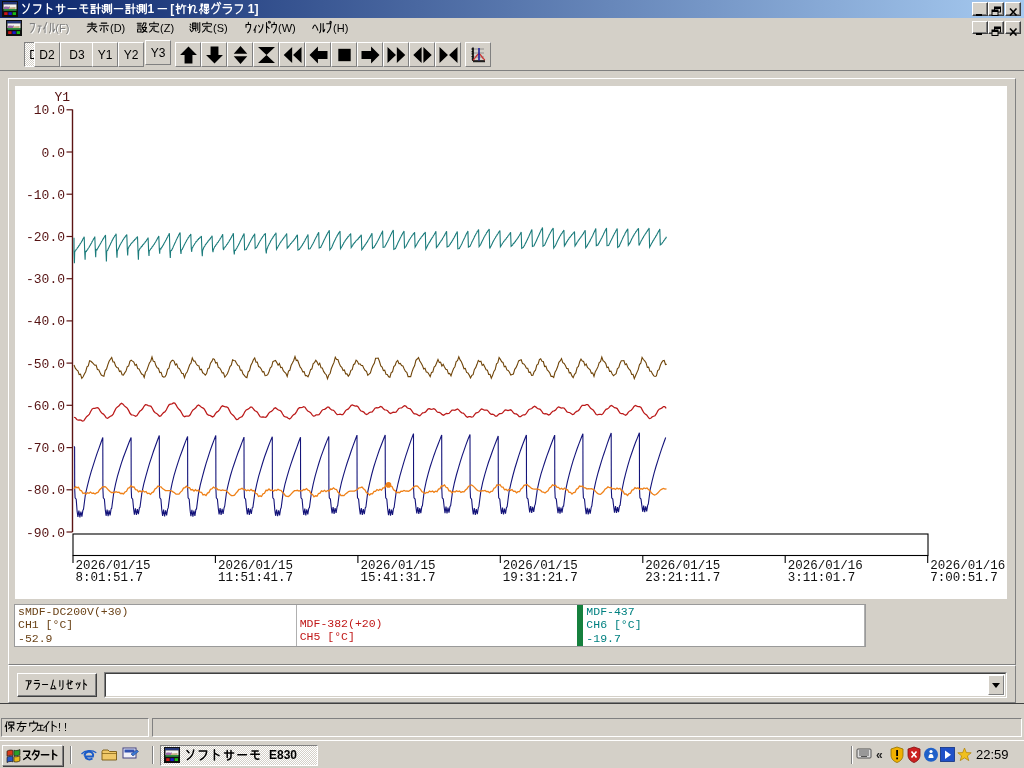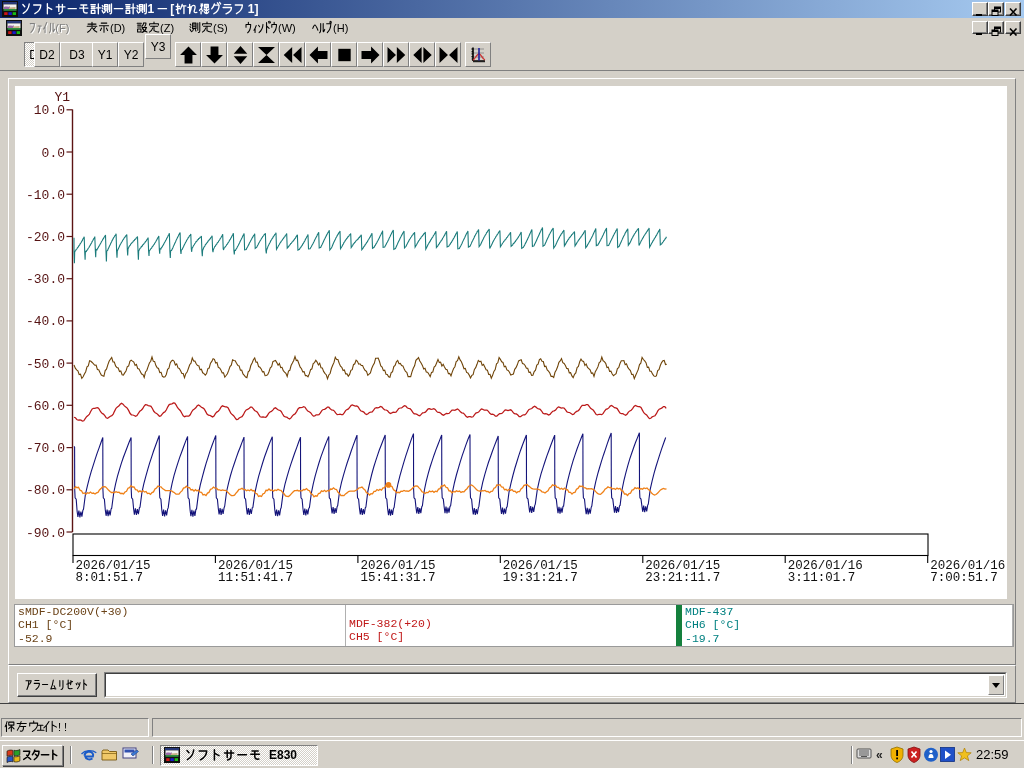--- a/index.html
+++ b/index.html
@@ -248,21 +248,21 @@
   </div>
 <div class="abs btn" style="left:60px;top:42px;width:34px;height:25px">
     <div style="width:100%;height:100%;display:flex;align-items:center;justify-content:center;font:12px 'Liberation Sans'">D3</div>
   </div>
 <div class="abs btn" style="left:92px;top:42px;width:26px;height:25px">
     <div style="width:100%;height:100%;display:flex;align-items:center;justify-content:center;font:12px 'Liberation Sans'">Y1</div>
   </div>
 <div class="abs btn" style="left:118px;top:42px;width:26px;height:25px">
     <div style="width:100%;height:100%;display:flex;align-items:center;justify-content:center;font:12px 'Liberation Sans'">Y2</div>
   </div>
-<div class="abs btn" style="left:145px;top:34px;width:26px;height:25px">
+<div class="abs btn" style="left:145px;top:40px;width:26px;height:25px">
     <div style="width:100%;height:100%;display:flex;align-items:center;justify-content:center;font:12px 'Liberation Sans'">Y3</div>
   </div>
 <div class="abs btn" style="left:175px;top:42px;width:26px;height:25px">
     <div style="width:100%;height:100%;display:flex;align-items:center;justify-content:center">
       <svg width="21" height="18" viewBox="0 0 18 16">
         <path d="M9,0.5 L16.5,8 H12.5 V15.5 H5.5 V8 H1.5 Z" fill="#000"></path>
       </svg>
     </div>
   </div>
 <div class="abs btn" style="left:201px;top:42px;width:26px;height:25px">
@@ -395,21 +395,21 @@
     <path d="M927.7,555.5 V563" stroke="#000" stroke-width="1.1"></path>
     <text x="930.2" y="568.5" style="font:12.5px 'Liberation Mono';fill:#111">2026/01/16</text>
     <text x="930.2" y="580.5" style="font:12.5px 'Liberation Mono';fill:#111">7:00:51.7</text>
     <path d="M74.0,237.7 L74.0,251.9 L74.4,263.3 L74.7,251.5 L75.6,250.6 L76.1,249.6 L77.0,248.8 L77.4,247.8 L78.3,247.0 L78.8,245.9 L79.7,245.0 L80.1,243.9 L81.0,242.8 L81.5,241.7 L82.4,240.4 L82.8,239.3 L83.7,237.8 L84.2,236.8 L84.7,251.7 L85.1,259.7 L85.4,251.3 L86.3,251.6 L86.7,250.5 L87.6,249.6 L88.1,248.5 L89.0,247.5 L89.4,246.4 L90.3,245.2 L90.8,244.1 L91.7,242.7 L92.1,241.6 L93.0,240.2 L93.5,239.1 L94.4,237.7 L94.8,236.6 L95.3,249.8 L95.7,257.2 L96.0,249.4 L96.9,249.9 L97.4,248.8 L98.3,247.6 L98.7,246.6 L99.6,245.3 L100.1,244.2 L101.0,242.8 L101.4,241.8 L102.3,240.5 L102.8,239.4 L103.7,238.2 L104.1,237.2 L105.0,236.2 L105.5,235.1 L106.0,251.7 L106.4,261.5 L106.7,251.2 L107.6,250.4 L108.0,249.3 L108.9,247.4 L109.4,246.3 L110.3,244.5 L110.7,243.4 L111.6,241.7 L112.1,240.6 L113.0,239.1 L113.4,238.1 L114.3,236.8 L114.8,235.8 L115.7,234.8 L116.1,233.7 L116.6,251.3 L117.0,257.8 L117.3,250.9 L118.2,249.0 L118.7,247.9 L119.6,246.1 L120.0,245.1 L120.9,243.5 L121.4,242.5 L122.3,241.2 L122.7,240.2 L123.6,239.1 L124.1,238.1 L125.0,237.2 L125.4,236.2 L126.4,235.4 L126.8,234.4 L127.3,249.5 L127.7,255.4 L128.0,249.1 L128.9,247.1 L129.4,246.0 L130.3,245.1 L130.7,244.1 L131.6,243.4 L132.1,242.4 L133.0,241.9 L133.4,240.9 L134.3,240.5 L134.8,239.5 L135.7,239.1 L136.1,238.1 L137.0,237.6 L137.5,236.6 L138.0,251.4 L138.4,259.8 L138.7,251.0 L139.6,249.3 L140.0,248.3 L140.9,247.6 L141.4,246.5 L142.3,246.0 L142.7,244.9 L143.6,244.4 L144.1,243.3 L145.0,242.7 L145.4,241.6 L146.3,240.8 L146.8,239.7 L147.7,238.7 L148.1,237.6 L148.6,251.0 L149.0,255.9 L149.3,250.5 L150.2,249.9 L150.7,248.8 L151.6,248.1 L152.0,247.1 L152.9,246.2 L153.4,245.2 L154.3,244.2 L154.7,243.2 L155.6,242.0 L156.1,240.9 L157.0,239.6 L157.4,238.5 L158.3,237.0 L158.8,236.0 L159.3,249.2 L159.7,253.6 L160.0,248.8 L160.9,249.0 L161.3,247.9 L162.2,246.9 L162.7,245.8 L163.6,244.6 L164.0,243.5 L164.9,242.1 L165.4,241.0 L166.3,239.5 L166.7,238.5 L167.6,236.9 L168.1,235.8 L169.0,234.3 L169.4,233.3 L169.9,251.2 L170.3,258.0 L170.6,250.8 L171.5,250.6 L172.0,249.5 L172.9,247.7 L173.3,246.6 L174.2,244.7 L174.7,243.6 L175.6,241.7 L176.0,240.6 L176.9,238.8 L177.4,237.7 L178.3,236.0 L178.7,234.9 L179.7,233.4 L180.1,232.4 L180.6,250.6 L181.0,254.0 L181.3,250.2 L182.2,249.4 L182.7,248.3 L183.6,246.5 L184.0,245.5 L184.9,243.8 L185.4,242.8 L186.3,241.3 L186.7,240.2 L187.6,239.0 L188.1,237.9 L189.0,236.9 L189.4,235.9 L190.3,235.1 L190.8,234.0 L191.3,248.9 L191.7,251.8 L192.0,248.5 L192.9,247.0 L193.3,246.0 L194.2,244.8 L194.7,243.7 L195.6,242.8 L196.0,241.7 L196.9,241.1 L197.4,240.0 L198.3,239.6 L198.7,238.5 L199.6,238.2 L200.1,237.2 L201.0,237.0 L201.4,235.9 L201.9,251.0 L202.3,256.3 L202.6,250.5 L203.5,248.2 L204.0,247.1 L204.9,246.0 L205.3,244.9 L206.2,244.0 L206.7,243.0 L207.6,242.2 L208.0,241.2 L208.9,240.5 L209.4,239.4 L210.3,238.8 L210.7,237.7 L211.6,236.9 L212.1,235.8 L212.6,250.2 L213.0,252.1 L213.3,249.8 L214.2,247.9 L214.6,246.9 L215.5,245.9 L216.0,244.8 L216.9,244.0 L217.3,242.9 L218.2,242.1 L218.7,241.0 L219.6,240.0 L220.0,239.0 L220.9,237.8 L221.4,236.7 L222.3,235.3 L222.7,234.3 L223.2,248.6 L223.6,250.0 L223.9,248.2 L224.8,247.7 L225.3,246.6 L226.2,245.8 L226.6,244.8 L227.5,243.9 L228.0,242.8 L228.9,241.8 L229.3,240.7 L230.2,239.4 L230.7,238.4 L231.6,236.9 L232.0,235.9 L233.0,234.3 L233.4,233.3 L233.9,250.7 L234.3,254.5 L234.6,250.3 L235.5,250.4 L236.0,249.3 L236.9,248.0 L237.3,247.0 L238.2,245.5 L238.7,244.4 L239.6,242.8 L240.0,241.7 L240.9,240.0 L241.4,239.0 L242.3,237.2 L242.7,236.2 L243.6,234.5 L244.1,233.5 L244.6,249.8 L246.2,249.6 L246.6,248.5 L247.5,247.0 L248.0,245.9 L248.9,244.4 L249.3,243.3 L250.2,241.8 L250.7,240.7 L251.6,239.2 L252.0,238.2 L252.9,236.9 L253.4,235.8 L254.3,234.8 L254.7,233.7 L255.2,248.4 L256.8,247.2 L257.3,246.1 L258.2,244.5 L258.6,243.5 L259.5,242.0 L260.0,241.0 L260.9,239.7 L261.3,238.7 L262.2,237.7 L262.7,236.6 L263.6,235.8 L264.0,234.8 L264.9,234.2 L265.4,233.2 L265.9,250.5 L266.3,253.4 L266.6,250.0 L267.5,247.7 L267.9,246.6 L268.8,244.8 L269.3,243.7 L270.2,242.2 L270.6,241.1 L271.5,239.8 L272.0,238.8 L272.9,237.7 L273.3,236.6 L274.2,235.7 L274.7,234.6 L275.6,233.8 L276.0,232.7 L276.5,249.4 L278.1,246.6 L278.6,245.5 L279.5,244.3 L279.9,243.2 L280.8,242.2 L281.3,241.2 L282.2,240.3 L282.6,239.3 L283.5,238.5 L284.0,237.4 L284.9,236.6 L285.3,235.5 L286.2,234.5 L286.7,233.5 L287.2,248.1 L288.8,246.4 L289.3,245.3 L290.2,244.7 L290.6,243.7 L291.5,243.2 L292.0,242.1 L292.9,241.6 L293.3,240.5 L294.2,239.8 L294.7,238.8 L295.6,237.9 L296.0,236.8 L296.9,235.7 L297.4,234.7 L297.9,250.2 L299.5,249.3 L299.9,248.3 L300.8,247.4 L301.3,246.4 L302.2,245.4 L302.6,244.3 L303.5,243.1 L304.0,242.1 L304.9,240.7 L305.3,239.6 L306.2,238.1 L306.7,237.1 L307.6,235.4 L308.0,234.4 L308.5,249.0 L310.1,248.8 L310.6,247.8 L311.5,246.5 L311.9,245.4 L312.8,244.0 L313.3,242.9 L314.2,241.3 L314.6,240.2 L315.5,238.6 L316.0,237.5 L316.9,235.9 L317.3,234.8 L318.2,233.2 L318.7,232.2 L319.2,247.9 L320.8,247.3 L321.2,246.2 L322.1,244.5 L322.6,243.4 L323.5,241.6 L323.9,240.6 L324.8,238.8 L325.3,237.7 L326.2,236.1 L326.6,235.1 L327.5,233.6 L328.0,232.6 L328.9,231.4 L329.3,230.3 L329.8,250.0 L331.4,248.0 L331.9,247.0 L332.8,244.8 L333.2,243.8 L334.1,241.8 L334.6,240.7 L335.5,239.0 L335.9,237.9 L336.8,236.5 L337.3,235.4 L338.2,234.2 L338.6,233.1 L339.6,232.1 L340.0,231.0 L340.5,248.7 L342.1,246.2 L342.6,245.1 L343.5,243.7 L343.9,242.6 L344.8,241.5 L345.3,240.4 L346.2,239.5 L346.6,238.5 L347.5,237.8 L348.0,236.7 L348.9,236.1 L349.3,235.1 L350.2,234.5 L350.7,233.4 L351.2,247.6 L352.8,245.2 L353.2,244.2 L354.1,243.5 L354.6,242.4 L355.5,241.9 L355.9,240.8 L356.8,240.4 L357.3,239.4 L358.2,239.0 L358.6,237.9 L359.5,237.5 L360.0,236.4 L360.9,235.8 L361.3,234.7 L361.8,249.7 L363.4,247.6 L363.9,246.6 L364.8,245.6 L365.2,244.5 L366.1,243.6 L366.6,242.6 L367.5,241.6 L367.9,240.5 L368.8,239.3 L369.3,238.3 L370.2,236.9 L370.6,235.9 L371.5,234.3 L372.0,233.3 L372.5,248.3 L374.1,247.3 L374.5,246.3 L375.4,245.1 L375.9,244.1 L376.8,242.8 L377.2,241.7 L378.1,240.3 L378.6,239.2 L379.5,237.6 L379.9,236.5 L380.8,234.8 L381.3,233.7 L382.2,231.9 L382.6,230.8 L383.1,247.4 L384.7,247.1 L385.2,246.0 L386.1,244.6 L386.5,243.5 L387.4,242.0 L387.9,240.9 L388.8,239.2 L389.2,238.1 L390.1,236.4 L390.6,235.3 L391.5,233.6 L391.9,232.6 L392.8,231.0 L393.3,229.9 L393.8,249.4 L395.4,248.6 L395.9,247.6 L396.8,245.6 L397.2,244.6 L398.1,242.6 L398.6,241.6 L399.5,239.7 L399.9,238.7 L400.8,237.0 L401.3,235.9 L402.2,234.4 L402.6,233.4 L403.5,232.1 L404.0,231.1 L404.5,247.9 L406.1,246.3 L406.5,245.2 L407.4,243.6 L407.9,242.5 L408.8,241.1 L409.2,240.0 L410.1,238.8 L410.6,237.7 L411.5,236.8 L411.9,235.7 L412.8,234.9 L413.3,233.9 L414.2,233.3 L414.6,232.3 L415.1,247.1 L416.7,244.6 L417.2,243.5 L418.1,242.1 L418.5,241.1 L419.4,240.0 L419.9,239.0 L420.8,238.1 L421.2,237.1 L422.1,236.4 L422.6,235.3 L423.5,234.8 L423.9,233.7 L424.8,233.2 L425.3,232.1 L425.8,249.2 L427.4,246.1 L427.8,245.0 L428.7,243.6 L429.2,242.6 L430.1,241.4 L430.5,240.3 L431.4,239.2 L431.9,238.1 L432.8,237.0 L433.2,236.0 L434.1,234.8 L434.6,233.7 L435.5,232.4 L435.9,231.3 L436.4,247.5 L438.0,245.6 L438.5,244.6 L439.4,243.6 L439.8,242.6 L440.7,241.6 L441.2,240.6 L442.1,239.6 L442.5,238.5 L443.4,237.3 L443.9,236.3 L444.8,234.9 L445.2,233.8 L446.1,232.2 L446.6,231.2 L447.1,246.9 L448.7,246.4 L449.2,245.3 L450.1,244.5 L450.5,243.4 L451.4,242.4 L451.9,241.3 L452.8,240.1 L453.2,239.1 L454.1,237.7 L454.6,236.6 L455.5,235.1 L455.9,234.1 L456.8,232.5 L457.3,231.5 L457.8,248.9 L459.4,248.5 L459.8,247.5 L460.7,245.9 L461.2,244.9 L462.1,243.2 L462.5,242.1 L463.4,240.3 L463.9,239.2 L464.8,237.4 L465.2,236.4 L466.1,234.6 L466.6,233.6 L467.5,232.0 L467.9,230.9 L468.4,247.1 L470.0,246.3 L470.5,245.2 L471.4,243.4 L471.8,242.3 L472.7,240.5 L473.2,239.4 L474.1,237.7 L474.5,236.6 L475.4,235.1 L475.9,234.0 L476.8,232.7 L477.2,231.6 L478.1,230.5 L478.6,229.5 L479.1,246.6 L480.7,244.5 L481.1,243.5 L482.0,241.5 L482.5,240.5 L483.4,238.8 L483.8,237.7 L484.7,236.2 L485.2,235.2 L486.1,234.0 L486.5,232.9 L487.4,231.9 L487.9,230.8 L488.8,230.0 L489.2,229.0 L489.7,248.6 L491.3,245.5 L491.8,244.4 L492.7,242.6 L493.1,241.6 L494.0,240.1 L494.5,239.0 L495.4,237.8 L495.8,236.7 L496.7,235.6 L497.2,234.6 L498.1,233.5 L498.5,232.5 L499.4,231.4 L499.9,230.4 L500.4,246.7 L502.0,244.3 L502.5,243.2 L503.4,242.3 L503.8,241.3 L504.7,240.6 L505.2,239.5 L506.1,238.9 L506.5,237.8 L507.4,237.2 L507.9,236.1 L508.8,235.3 L509.2,234.3 L510.1,233.3 L510.6,232.2 L511.1,246.4 L512.7,245.0 L513.1,243.9 L514.0,243.3 L514.5,242.2 L515.4,241.6 L515.8,240.5 L516.7,239.7 L517.2,238.7 L518.1,237.7 L518.5,236.7 L519.4,235.5 L519.9,234.4 L520.8,233.1 L521.2,232.0 L521.7,248.3 L523.3,247.4 L523.8,246.4 L524.7,245.0 L525.1,243.9 L526.0,242.4 L526.5,241.3 L527.4,239.6 L527.8,238.5 L528.7,236.7 L529.2,235.6 L530.1,233.6 L530.5,232.6 L531.4,230.6 L531.9,229.5 L532.4,246.4 L534.0,245.9 L534.4,244.8 L535.3,243.0 L535.8,242.0 L536.7,240.1 L537.1,239.0 L538.0,237.1 L538.5,236.0 L539.4,234.1 L539.8,233.0 L540.7,231.2 L541.2,230.1 L542.1,228.4 L542.5,227.4 L543.0,246.2 L544.6,245.1 L545.1,244.0 L546.0,242.0 L546.4,241.0 L547.3,239.1 L547.8,238.0 L548.7,236.2 L549.1,235.1 L550.0,233.5 L550.5,232.5 L551.4,231.1 L551.8,230.1 L552.8,228.9 L553.2,227.9 L553.7,248.0 L555.3,245.7 L555.8,244.7 L556.7,242.7 L557.1,241.7 L558.0,239.9 L558.5,238.9 L559.4,237.4 L559.8,236.4 L560.7,235.2 L561.2,234.1 L562.1,233.1 L562.5,232.0 L563.4,231.2 L563.9,230.1 L564.4,246.0 L566.0,243.4 L566.4,242.3 L567.3,241.1 L567.8,240.0 L568.7,239.1 L569.1,238.0 L570.0,237.3 L570.5,236.3 L571.4,235.7 L571.8,234.6 L572.7,234.1 L573.2,233.0 L574.1,232.4 L574.5,231.4 L575.0,246.0 L576.6,243.4 L577.1,242.3 L578.0,241.3 L578.4,240.3 L579.3,239.4 L579.8,238.4 L580.7,237.6 L581.1,236.5 L582.0,235.7 L582.5,234.6 L583.4,233.6 L583.8,232.5 L584.7,231.3 L585.2,230.3 L585.7,247.7 L587.3,245.7 L587.7,244.6 L588.6,243.3 L589.1,242.2 L590.0,240.9 L590.4,239.8 L591.3,238.3 L591.8,237.2 L592.7,235.5 L593.1,234.5 L594.0,232.6 L594.5,231.5 L595.4,229.5 L595.8,228.4 L596.3,245.6 L597.9,245.0 L598.4,243.9 L599.3,242.7 L599.7,241.6 L600.6,240.2 L601.1,239.1 L602.0,237.5 L602.4,236.4 L603.3,234.7 L603.8,233.6 L604.7,231.8 L605.1,230.7 L606.1,228.9 L606.5,227.9 L607.0,245.7 L608.6,245.5 L609.1,244.4 L610.0,242.8 L610.4,241.8 L611.3,240.1 L611.8,239.0 L612.7,237.3 L613.1,236.3 L614.0,234.6 L614.5,233.5 L615.4,231.9 L615.8,230.9 L616.7,229.5 L617.2,228.4 L617.7,247.4 L619.3,246.1 L619.7,245.0 L620.6,243.0 L621.1,241.9 L622.0,239.9 L622.4,238.9 L623.3,237.0 L623.8,236.0 L624.7,234.4 L625.1,233.3 L626.0,231.9 L626.5,230.9 L627.4,229.7 L627.8,228.7 L628.3,245.3 L629.9,242.9 L630.4,241.9 L631.3,240.1 L631.7,239.0 L632.6,237.4 L633.1,236.4 L634.0,235.1 L634.4,234.0 L635.3,233.0 L635.8,231.9 L636.7,231.0 L637.1,230.0 L638.0,229.2 L638.5,228.2 L639.0,245.5 L640.6,242.4 L641.0,241.3 L641.9,239.8 L642.4,238.7 L643.3,237.4 L643.7,236.3 L644.6,235.3 L645.1,234.2 L646.0,233.2 L646.4,232.2 L647.3,231.2 L647.8,230.1 L648.7,229.1 L649.1,228.0 L649.6,247.1 L651.2,244.2 L651.7,243.2 L652.6,241.9 L653.0,240.8 L653.9,239.6 L654.4,238.5 L655.3,237.4 L655.7,236.3 L656.6,235.1 L657.1,234.0 L658.0,232.6 L658.4,231.6 L659.4,230.0 L659.8,228.9 L660.3,244.9 L661.9,243.7 L662.4,242.6 L663.3,241.8 L663.7,240.8 L664.6,239.9 L665.1,238.9 L666.0,237.9 L666.4,236.8" stroke="#1b7b7b" stroke-width="1.1" fill="none"></path>
     <path d="M74.0,365.0 L75.3,368.2 L76.6,369.9 L77.9,370.9 L79.2,374.6 L80.5,374.2 L81.8,378.3 L83.1,376.8 L84.4,374.1 L85.7,371.7 L87.0,366.9 L88.3,366.0 L89.6,360.7 L90.9,361.3 L92.2,362.5 L93.5,363.9 L94.8,365.3 L96.1,365.2 L97.4,369.5 L98.7,369.8 L100.0,372.6 L101.3,375.0 L102.6,375.7 L103.9,376.3 L105.2,370.6 L106.5,369.2 L107.8,364.8 L109.1,361.3 L110.4,359.2 L111.7,357.5 L113.0,361.9 L114.3,362.0 L115.6,365.9 L116.9,367.5 L118.2,368.0 L119.5,371.6 L120.8,371.0 L122.1,374.7 L123.4,375.1 L124.7,372.9 L126.0,371.1 L127.3,366.6 L128.6,366.1 L129.9,361.3 L131.2,360.1 L132.5,361.1 L133.8,362.0 L135.1,365.4 L136.4,364.4 L137.7,368.5 L139.0,368.9 L140.3,371.4 L141.6,374.0 L142.9,374.4 L144.2,377.5 L145.5,372.0 L146.8,370.5 L148.1,366.6 L149.4,363.0 L150.7,361.2 L152.0,357.0 L153.3,361.3 L154.6,361.4 L155.9,365.6 L157.2,367.8 L158.5,368.5 L159.8,372.6 L161.1,372.3 L162.4,376.3 L163.7,377.2 L165.0,376.7 L166.3,374.5 L167.6,369.3 L168.9,368.3 L170.2,363.0 L171.5,361.0 L172.8,360.1 L174.1,361.2 L175.4,365.0 L176.7,363.9 L178.0,367.9 L179.3,368.4 L180.6,370.7 L181.9,373.4 L183.2,373.5 L184.5,377.7 L185.8,373.7 L187.1,372.1 L188.4,368.5 L189.7,364.7 L191.0,363.2 L192.3,357.9 L193.6,360.9 L194.9,361.1 L196.2,363.7 L197.5,365.5 L198.8,365.8 L200.1,369.7 L201.4,369.2 L202.7,372.8 L204.0,373.6 L205.3,375.1 L206.6,373.6 L207.9,368.6 L209.2,368.0 L210.5,363.2 L211.8,361.4 L213.1,358.7 L214.4,359.3 L215.7,363.0 L217.0,362.5 L218.3,367.4 L219.6,368.0 L220.9,370.0 L222.2,372.9 L223.5,372.9 L224.8,377.1 L226.1,375.5 L227.4,373.8 L228.7,370.4 L230.0,366.5 L231.3,365.2 L232.6,359.9 L233.9,360.5 L235.2,360.8 L236.5,363.2 L237.8,365.4 L239.1,365.9 L240.4,370.2 L241.7,370.1 L243.0,373.9 L244.3,375.3 L245.6,377.0 L246.9,377.6 L248.2,371.9 L249.5,370.7 L250.8,365.5 L252.1,362.9 L253.4,359.7 L254.7,358.0 L256.0,362.2 L257.3,362.1 L258.6,366.6 L259.9,367.3 L261.2,369.0 L262.5,371.9 L263.8,371.7 L265.1,375.7 L266.4,375.5 L267.7,374.7 L269.0,371.7 L270.3,367.8 L271.6,366.8 L272.9,361.7 L274.2,360.9 L275.5,360.5 L276.8,362.6 L278.1,365.2 L279.4,363.4 L280.7,367.6 L282.0,367.3 L283.3,370.7 L284.6,372.1 L285.9,373.3 L287.2,376.4 L288.5,371.1 L289.8,370.3 L291.1,365.5 L292.4,363.1 L293.7,360.5 L295.0,356.5 L296.3,360.5 L297.6,360.2 L298.9,363.8 L300.2,367.2 L301.5,368.7 L302.8,371.9 L304.1,371.6 L305.4,375.7 L306.7,375.6 L308.0,376.8 L309.3,373.9 L310.6,369.7 L311.9,368.8 L313.2,363.6 L314.5,362.6 L315.8,360.2 L317.1,362.1 L318.4,365.0 L319.7,363.2 L321.0,367.7 L322.3,367.9 L323.6,371.4 L324.9,373.3 L326.2,374.7 L327.5,378.7 L328.8,375.0 L330.1,373.5 L331.4,368.5 L332.7,365.3 L334.0,362.4 L335.3,357.2 L336.6,359.5 L337.9,359.5 L339.2,363.3 L340.5,366.2 L341.8,367.3 L343.1,370.5 L344.4,370.0 L345.7,373.9 L347.0,373.9 L348.3,376.3 L349.6,374.4 L350.9,370.3 L352.2,369.7 L353.5,364.7 L354.8,363.8 L356.1,360.1 L357.4,361.3 L358.7,364.2 L360.0,363.8 L361.3,365.5 L362.6,365.5 L363.9,368.6 L365.2,370.5 L366.5,371.4 L367.8,375.3 L369.1,374.1 L370.4,373.0 L371.7,368.5 L373.0,365.5 L374.3,363.3 L375.6,358.3 L376.9,358.3 L378.2,358.1 L379.5,361.5 L380.8,366.0 L382.1,367.1 L383.4,370.6 L384.7,370.2 L386.0,374.2 L387.3,374.4 L388.6,376.8 L389.9,377.2 L391.2,372.6 L392.5,371.8 L393.8,366.6 L395.1,365.4 L396.4,361.7 L397.7,360.5 L399.0,363.7 L400.3,363.4 L401.6,365.5 L402.9,365.9 L404.2,369.0 L405.5,371.4 L406.8,372.3 L408.1,376.6 L409.4,376.5 L410.7,376.6 L412.0,371.9 L413.3,368.3 L414.6,365.8 L415.9,360.3 L417.2,359.0 L418.5,357.6 L419.8,361.0 L421.1,363.0 L422.4,365.4 L423.7,368.9 L425.0,368.3 L426.3,372.0 L427.6,372.3 L428.9,374.3 L430.2,376.7 L431.5,372.4 L432.8,372.0 L434.1,367.1 L435.4,366.0 L436.7,362.7 L438.0,359.4 L439.3,362.6 L440.6,362.1 L441.9,366.0 L443.2,364.2 L444.5,366.9 L445.8,369.2 L447.1,369.7 L448.4,373.7 L449.7,373.4 L451.0,375.9 L452.3,371.9 L453.6,368.5 L454.9,366.7 L456.2,361.5 L457.5,360.6 L458.8,356.8 L460.1,359.9 L461.4,361.8 L462.7,365.0 L464.0,368.8 L465.3,368.4 L466.6,372.4 L467.9,373.0 L469.2,375.1 L470.5,377.9 L471.8,375.4 L473.1,374.6 L474.4,369.4 L475.7,367.7 L477.0,364.3 L478.3,360.4 L479.6,361.7 L480.9,361.3 L482.2,365.4 L483.5,364.4 L484.8,367.0 L486.1,369.8 L487.4,370.2 L488.7,374.5 L490.0,374.4 L491.3,378.2 L492.6,375.3 L493.9,371.4 L495.2,369.5 L496.5,363.9 L497.8,362.8 L499.1,357.6 L500.4,359.4 L501.7,361.8 L503.0,362.5 L504.3,366.8 L505.6,366.2 L506.9,369.9 L508.2,370.5 L509.5,372.2 L510.8,375.1 L512.1,374.6 L513.4,374.1 L514.7,369.3 L516.0,367.7 L517.3,364.8 L518.6,360.9 L519.9,360.3 L521.2,359.8 L522.5,363.6 L523.8,363.9 L525.1,365.5 L526.4,368.2 L527.7,368.3 L529.0,372.4 L530.3,372.1 L531.6,375.5 L532.9,375.3 L534.2,371.6 L535.5,370.2 L536.8,365.0 L538.1,364.2 L539.4,359.5 L540.7,358.8 L542.0,361.2 L543.3,361.5 L544.6,366.5 L545.9,366.2 L547.2,370.0 L548.5,371.2 L549.8,373.0 L551.1,376.4 L552.4,376.3 L553.7,377.5 L555.0,372.3 L556.3,370.0 L557.6,366.8 L558.9,362.3 L560.2,361.0 L561.5,358.6 L562.8,362.6 L564.1,363.5 L565.4,365.5 L566.7,368.5 L568.0,368.6 L569.3,372.8 L570.6,372.7 L571.9,375.9 L573.2,377.6 L574.5,374.3 L575.8,372.9 L577.1,367.5 L578.4,366.5 L579.7,361.8 L581.0,359.1 L582.3,361.1 L583.6,361.4 L584.9,365.5 L586.2,364.0 L587.5,367.4 L588.8,368.6 L590.1,369.9 L591.4,373.3 L592.7,372.9 L594.0,376.4 L595.3,371.7 L596.6,369.5 L597.9,366.9 L599.2,362.5 L600.5,361.6 L601.8,357.1 L603.1,360.8 L604.4,361.6 L605.7,363.3 L607.0,367.5 L608.3,367.2 L609.6,371.3 L610.9,371.1 L612.2,374.0 L613.5,375.7 L614.8,374.6 L616.1,373.6 L617.4,368.5 L618.7,367.6 L620.0,363.5 L621.3,360.8 L622.6,360.8 L623.9,360.7 L625.2,364.7 L626.5,363.8 L627.8,367.4 L629.1,369.2 L630.4,370.6 L631.7,374.5 L633.0,374.4 L634.3,378.7 L635.6,375.5 L636.9,372.6 L638.2,369.6 L639.5,364.5 L640.8,363.2 L642.1,357.5 L643.4,359.5 L644.7,360.9 L646.0,362.7 L647.3,367.4 L648.6,367.1 L649.9,371.2 L651.2,371.2 L652.5,373.9 L653.8,375.9 L655.1,376.4 L656.4,375.9 L657.7,370.6 L659.0,369.6 L660.3,365.5 L661.6,362.6 L662.9,360.7 L664.2,360.4 L665.5,364.5 L666.8,364.2" stroke="#6f4408" stroke-width="1.1" fill="none"></path>
     <path d="M74.0,417.2 L75.4,417.8 L76.8,419.5 L78.2,420.2 L79.6,420.0 L81.0,420.2 L82.4,421.1 L83.8,420.8 L85.2,418.7 L86.6,416.7 L88.0,415.6 L89.4,414.1 L90.8,411.3 L92.2,408.9 L93.6,408.3 L95.0,408.4 L96.4,407.8 L97.8,407.6 L99.2,409.2 L100.6,411.7 L102.0,413.2 L103.4,414.1 L104.8,415.7 L106.2,417.8 L107.6,418.4 L109.0,417.3 L110.4,416.2 L111.8,415.7 L113.2,414.1 L114.6,411.1 L116.0,408.3 L117.4,407.1 L118.8,406.1 L120.2,404.3 L121.6,403.2 L123.0,404.1 L124.4,405.9 L125.8,407.0 L127.2,408.1 L128.6,410.4 L130.0,413.3 L131.4,414.8 L132.8,415.0 L134.2,415.5 L135.6,416.3 L137.0,415.6 L138.4,413.3 L139.8,411.2 L141.2,410.2 L142.6,408.8 L144.0,406.3 L145.4,404.6 L146.8,404.8 L148.2,405.6 L149.6,405.8 L151.0,406.3 L152.4,408.5 L153.8,411.3 L155.2,412.7 L156.6,413.4 L158.0,414.7 L159.4,416.2 L160.8,415.9 L162.2,414.1 L163.6,412.6 L165.0,411.7 L166.4,409.8 L167.8,406.8 L169.2,404.6 L170.6,404.1 L172.0,403.9 L173.4,403.0 L174.8,403.1 L176.2,405.1 L177.6,407.7 L179.0,409.3 L180.4,410.7 L181.8,413.2 L183.2,415.8 L184.6,416.7 L186.0,416.2 L187.4,416.1 L188.8,416.2 L190.2,414.8 L191.6,412.0 L193.0,409.9 L194.4,409.0 L195.8,407.8 L197.2,405.8 L198.6,404.9 L200.0,405.9 L201.4,407.3 L202.8,407.9 L204.2,408.9 L205.6,411.4 L207.0,414.0 L208.4,415.1 L209.8,415.3 L211.2,416.1 L212.6,416.9 L214.0,416.0 L215.4,413.7 L216.8,412.1 L218.2,411.2 L219.6,409.6 L221.0,407.1 L222.4,405.8 L223.8,406.3 L225.2,406.9 L226.6,406.9 L228.0,407.8 L229.4,410.4 L230.8,413.2 L232.2,414.6 L233.6,415.7 L235.0,417.7 L236.4,419.5 L237.8,419.4 L239.2,418.0 L240.6,417.2 L242.0,416.7 L243.4,414.7 L244.8,411.8 L246.2,409.9 L247.6,409.4 L249.0,408.6 L250.4,407.2 L251.8,407.1 L253.2,408.7 L254.6,410.5 L256.0,411.3 L257.4,412.3 L258.8,414.7 L260.2,416.8 L261.6,417.2 L263.0,416.8 L264.4,417.1 L265.8,417.3 L267.2,415.8 L268.6,413.4 L270.0,412.0 L271.4,411.4 L272.8,410.1 L274.2,408.3 L275.6,407.8 L277.0,408.9 L278.4,410.0 L279.8,410.3 L281.2,411.4 L282.6,414.0 L284.0,416.2 L285.4,416.9 L286.8,417.2 L288.2,418.3 L289.6,419.0 L291.0,417.9 L292.4,415.8 L293.8,414.6 L295.2,413.7 L296.6,411.6 L298.0,409.0 L299.4,407.7 L300.8,407.7 L302.2,407.5 L303.6,406.7 L305.0,407.2 L306.4,409.3 L307.8,411.1 L309.2,411.8 L310.6,412.7 L312.0,414.6 L313.4,416.1 L314.8,415.8 L316.2,414.8 L317.6,414.8 L319.0,414.6 L320.4,412.9 L321.8,410.6 L323.2,409.5 L324.6,409.3 L326.0,408.4 L327.4,407.1 L328.8,407.2 L330.2,408.7 L331.6,409.9 L333.0,410.1 L334.4,411.1 L335.8,413.2 L337.2,414.7 L338.6,414.5 L340.0,414.1 L341.4,414.6 L342.8,414.6 L344.2,412.9 L345.6,410.6 L347.0,409.6 L348.4,408.9 L349.8,407.2 L351.2,405.3 L352.6,404.9 L354.0,405.7 L355.4,406.1 L356.8,405.9 L358.2,406.9 L359.6,409.3 L361.0,411.0 L362.4,411.4 L363.8,412.1 L365.2,413.7 L366.6,414.6 L368.0,413.7 L369.4,412.5 L370.8,412.2 L372.2,411.9 L373.6,410.2 L375.0,408.2 L376.4,407.6 L377.8,407.9 L379.2,407.4 L380.6,406.5 L382.0,407.1 L383.4,408.8 L384.8,409.9 L386.2,410.0 L387.6,410.8 L389.0,412.6 L390.4,413.5 L391.8,412.9 L393.2,412.2 L394.6,412.4 L396.0,412.2 L397.4,410.4 L398.8,408.5 L400.2,408.0 L401.6,407.9 L403.0,406.8 L404.4,405.7 L405.8,406.1 L407.2,407.7 L408.6,408.5 L410.0,408.7 L411.4,410.1 L412.8,412.4 L414.2,413.8 L415.6,413.9 L417.0,414.3 L418.4,415.4 L419.8,415.7 L421.2,414.4 L422.6,412.9 L424.0,412.6 L425.4,412.2 L426.8,410.5 L428.2,408.9 L429.6,408.7 L431.0,409.3 L432.4,409.1 L433.8,408.6 L435.2,409.5 L436.6,411.4 L438.0,412.4 L439.4,412.4 L440.8,413.2 L442.2,414.7 L443.6,415.2 L445.0,414.2 L446.4,413.4 L447.8,413.6 L449.2,413.3 L450.6,411.6 L452.0,410.0 L453.4,410.0 L454.8,410.3 L456.2,409.6 L457.6,409.0 L459.0,410.1 L460.4,411.9 L461.8,412.8 L463.2,413.1 L464.6,414.4 L466.0,416.4 L467.4,417.3 L468.8,416.7 L470.2,416.6 L471.6,417.1 L473.0,416.8 L474.4,414.8 L475.8,413.1 L477.2,412.7 L478.6,412.1 L480.0,410.4 L481.4,409.0 L482.8,409.3 L484.2,410.2 L485.6,410.2 L487.0,410.1 L488.4,411.4 L489.8,413.4 L491.2,414.3 L492.6,414.2 L494.0,414.8 L495.4,416.1 L496.8,416.1 L498.2,414.7 L499.6,413.7 L501.0,413.7 L502.4,413.1 L503.8,411.3 L505.2,409.9 L506.6,410.1 L508.0,410.6 L509.4,410.1 L510.8,409.8 L512.2,411.1 L513.6,413.0 L515.0,413.8 L516.4,413.9 L517.8,415.0 L519.2,416.6 L520.6,416.7 L522.0,415.5 L523.4,414.8 L524.8,414.8 L526.2,413.7 L527.6,411.4 L529.0,409.5 L530.4,409.0 L531.8,408.5 L533.2,407.1 L534.6,406.2 L536.0,407.1 L537.4,408.5 L538.8,408.9 L540.2,409.3 L541.6,411.0 L543.0,413.2 L544.4,413.9 L545.8,413.7 L547.2,414.1 L548.6,415.0 L550.0,414.4 L551.4,412.6 L552.8,411.2 L554.2,410.9 L555.6,410.0 L557.0,408.1 L558.4,406.9 L559.8,407.4 L561.2,408.1 L562.6,407.8 L564.0,408.0 L565.4,409.7 L566.8,411.7 L568.2,412.4 L569.6,412.5 L571.0,413.4 L572.4,414.6 L573.8,414.1 L575.2,412.4 L576.6,411.4 L578.0,410.9 L579.4,409.5 L580.8,407.0 L582.2,405.4 L583.6,405.4 L585.0,405.3 L586.4,404.5 L587.8,404.5 L589.2,406.3 L590.6,408.3 L592.0,409.3 L593.4,410.3 L594.8,412.3 L596.2,414.5 L597.6,414.9 L599.0,414.3 L600.4,414.4 L601.8,414.6 L603.2,413.4 L604.6,411.0 L606.0,409.4 L607.4,408.9 L608.8,407.9 L610.2,406.1 L611.6,405.4 L613.0,406.4 L614.4,407.6 L615.8,407.9 L617.2,408.6 L618.6,410.8 L620.0,413.0 L621.4,413.7 L622.8,413.7 L624.2,414.5 L625.6,415.2 L627.0,414.2 L628.4,412.1 L629.8,410.9 L631.2,410.2 L632.6,408.7 L634.0,406.5 L635.4,405.5 L636.8,406.1 L638.2,406.7 L639.6,406.6 L641.0,407.5 L642.4,410.1 L643.8,412.7 L645.2,413.9 L646.6,415.0 L648.0,416.9 L649.4,418.6 L650.8,418.3 L652.2,416.9 L653.6,416.3 L655.0,415.7 L656.4,413.7 L657.8,410.9 L659.2,409.2 L660.6,408.7 L662.0,407.9 L663.4,406.6 L664.8,406.6 L666.2,408.4" stroke="#bb1a1a" stroke-width="1.25" fill="none"></path>
     <path d="M74.0,446.3 L74.6,447.1 L74.7,488.9 L75.1,497.8 L76.2,499.1 L77.1,511.1 L77.9,517.0 L78.9,510.7 L79.9,517.4 L80.9,511.5 L81.9,516.6 L82.9,510.2 L83.5,509.2 L85.4,494.5 L87.4,485.8 L89.3,478.4 L91.2,471.7 L93.2,465.4 L95.1,459.4 L97.0,453.6 L99.0,448.1 L100.9,442.7 L102.8,437.5 L102.9,488.9 L103.3,497.8 L104.4,499.1 L105.3,509.9 L106.1,515.8 L107.1,509.5 L108.1,516.2 L109.1,510.3 L110.1,515.4 L111.1,509.0 L111.7,508.2 L113.7,493.0 L115.6,483.9 L117.5,476.2 L119.5,469.4 L121.4,463.2 L123.3,457.5 L125.3,452.2 L127.2,447.2 L129.1,442.3 L131.1,437.5 L131.2,488.9 L131.6,497.8 L132.7,499.1 L133.6,508.7 L134.4,514.6 L135.4,508.3 L136.4,515.0 L137.4,509.1 L138.4,514.2 L139.4,507.8 L140.0,507.2 L141.9,492.6 L143.8,483.9 L145.8,476.4 L147.7,469.6 L149.6,463.2 L151.6,457.1 L153.5,451.3 L155.5,445.8 L157.4,440.5 L159.3,435.5 L159.4,488.9 L159.8,497.8 L160.9,499.1 L161.8,510.0 L162.6,515.9 L163.6,509.5 L164.6,516.3 L165.6,510.4 L166.6,515.5 L167.6,509.1 L168.2,507.9 L170.2,492.6 L172.1,483.4 L174.0,475.7 L176.0,468.9 L177.9,462.8 L179.8,457.1 L181.8,451.7 L183.7,446.5 L185.6,441.4 L187.6,436.4 L187.7,488.9 L188.1,497.8 L189.2,499.1 L190.1,510.3 L190.9,516.2 L191.9,509.9 L192.9,516.6 L193.9,510.7 L194.9,515.8 L195.9,509.4 L196.5,509.1 L198.4,494.1 L200.3,484.9 L202.3,477.1 L204.2,470.0 L206.1,463.4 L208.1,457.1 L210.0,451.2 L211.9,445.7 L213.9,440.4 L215.8,435.5 L215.9,488.9 L216.3,497.8 L217.4,499.1 L218.3,508.5 L219.1,514.4 L220.1,508.1 L221.1,514.8 L222.1,508.9 L223.1,514.0 L224.1,507.7 L224.7,506.2 L226.6,491.5 L228.6,482.8 L230.5,475.5 L232.4,469.1 L234.4,463.2 L236.3,457.6 L238.2,452.3 L240.2,447.2 L242.1,442.1 L244.0,437.1 L244.1,488.9 L244.5,497.8 L245.6,499.1 L246.5,508.5 L247.3,514.4 L248.3,508.1 L249.3,514.8 L250.3,508.9 L251.3,514.0 L252.3,507.6 L252.9,507.4 L254.9,492.8 L256.8,483.9 L258.7,476.2 L260.7,469.3 L262.6,463.0 L264.5,457.0 L266.5,451.5 L268.4,446.3 L270.3,441.4 L272.3,436.8 L272.4,488.9 L272.8,497.8 L273.9,499.1 L274.8,509.9 L275.6,515.8 L276.6,509.5 L277.6,516.2 L278.6,510.3 L279.6,515.4 L280.6,509.0 L281.2,507.6 L283.1,492.9 L285.0,484.1 L287.0,476.8 L288.9,470.3 L290.8,464.3 L292.8,458.5 L294.7,453.0 L296.7,447.6 L298.6,442.3 L300.5,437.2 L300.6,488.9 L301.0,497.8 L302.1,499.1 L303.0,509.0 L303.8,514.9 L304.8,508.6 L305.8,515.3 L306.8,509.4 L307.8,514.5 L308.8,508.2 L309.4,507.8 L311.4,492.8 L313.3,483.6 L315.2,475.8 L317.2,468.8 L319.1,462.5 L321.0,456.6 L323.0,451.1 L324.9,446.0 L326.8,441.1 L328.8,436.5 L328.9,488.9 L329.3,497.8 L330.4,499.1 L331.3,507.5 L332.1,513.5 L333.1,507.1 L334.1,513.9 L335.1,508.0 L336.1,513.0 L337.1,506.7 L337.7,505.5 L339.6,491.0 L341.5,482.4 L343.5,475.2 L345.4,468.6 L347.3,462.5 L349.3,456.7 L351.2,451.0 L353.1,445.6 L355.1,440.3 L357.0,435.1 L357.1,488.9 L357.5,497.8 L358.6,499.1 L359.5,508.6 L360.3,514.5 L361.3,508.2 L362.3,514.9 L363.3,509.0 L364.3,514.1 L365.3,507.8 L365.9,507.1 L367.8,491.7 L369.8,482.4 L371.7,474.5 L373.6,467.5 L375.6,461.1 L377.5,455.3 L379.4,449.8 L381.4,444.7 L383.3,439.8 L385.2,435.0 L385.3,488.9 L385.7,497.8 L386.8,499.1 L387.7,509.3 L388.5,515.2 L389.5,508.8 L390.5,515.6 L391.5,509.7 L392.5,514.8 L393.5,508.4 L394.1,507.6 L396.1,492.5 L398.0,483.5 L399.9,475.8 L401.9,468.8 L403.8,462.3 L405.7,456.1 L407.7,450.1 L409.6,444.4 L411.5,438.9 L413.5,433.6 L413.6,488.9 L414.0,497.8 L415.1,499.1 L416.0,507.6 L416.8,513.5 L417.8,507.2 L418.8,513.9 L419.8,508.0 L420.8,513.1 L421.8,506.7 L422.4,505.7 L424.3,490.5 L426.2,481.4 L428.2,473.7 L430.1,467.0 L432.1,460.9 L434.0,455.2 L435.9,449.9 L437.9,444.8 L439.8,439.9 L441.7,435.0 L441.8,488.9 L442.2,497.8 L443.3,499.1 L444.2,507.2 L445.0,513.1 L446.0,506.7 L447.0,513.5 L448.0,507.6 L449.0,512.7 L450.0,506.3 L450.6,505.9 L452.6,491.3 L454.5,482.5 L456.4,475.0 L458.4,468.1 L460.3,461.7 L462.2,455.6 L464.2,449.9 L466.1,444.4 L468.0,439.2 L470.0,434.4 L470.1,488.9 L470.5,497.8 L471.6,499.1 L472.5,508.6 L473.3,514.5 L474.3,508.2 L475.3,515.0 L476.3,509.1 L477.3,514.1 L478.3,507.8 L478.9,506.4 L480.8,491.4 L482.7,482.4 L484.7,474.9 L486.6,468.3 L488.5,462.3 L490.5,456.7 L492.4,451.3 L494.3,446.1 L496.3,441.0 L498.2,436.0 L498.3,488.9 L498.7,497.8 L499.8,499.1 L500.7,508.1 L501.5,514.0 L502.5,507.7 L503.5,514.4 L504.5,508.5 L505.5,513.6 L506.5,507.3 L507.1,507.0 L509.0,492.2 L511.0,483.2 L512.9,475.5 L514.8,468.5 L516.8,462.0 L518.7,455.9 L520.6,450.2 L522.6,444.8 L524.5,439.8 L526.4,435.0 L526.5,488.9 L526.9,497.8 L528.0,499.1 L528.9,506.5 L529.7,512.4 L530.7,506.0 L531.7,512.8 L532.7,506.9 L533.7,511.9 L534.7,505.6 L535.3,504.1 L537.3,489.6 L539.2,480.9 L541.1,473.7 L543.1,467.4 L545.0,461.5 L546.9,455.9 L548.9,450.5 L550.8,445.3 L552.7,440.2 L554.7,435.1 L554.8,488.9 L555.2,497.8 L556.3,499.1 L557.2,507.2 L558.0,513.1 L559.0,506.8 L560.0,513.6 L561.0,507.7 L562.0,512.7 L563.0,506.4 L563.6,506.1 L565.5,491.0 L567.4,481.8 L569.4,473.9 L571.3,466.8 L573.2,460.3 L575.2,454.3 L577.1,448.7 L579.1,443.4 L581.0,438.5 L582.9,433.8 L583.0,488.9 L583.4,497.8 L584.5,499.1 L585.4,508.2 L586.2,514.1 L587.2,507.8 L588.2,514.5 L589.2,508.6 L590.2,513.7 L591.2,507.4 L591.8,506.0 L593.8,490.8 L595.7,481.8 L597.6,474.3 L599.6,467.5 L601.5,461.2 L603.4,455.2 L605.4,449.4 L607.3,443.7 L609.2,438.2 L611.2,432.9 L611.3,488.9 L611.7,497.8 L612.8,499.1 L613.7,506.7 L614.5,512.6 L615.5,506.2 L616.5,513.0 L617.5,507.1 L618.5,512.2 L619.5,505.8 L620.1,505.4 L622.0,490.0 L623.9,480.6 L625.9,472.7 L627.8,465.6 L629.7,459.1 L631.7,453.2 L633.6,447.7 L635.5,442.5 L637.5,437.6 L639.4,432.8 L639.5,488.9 L639.9,497.8 L641.0,499.1 L641.9,505.9 L642.7,511.8 L643.7,505.5 L644.7,512.2 L645.7,506.3 L646.7,511.4 L647.7,505.1 L648.3,504.0 L650.2,489.4 L652.2,480.6 L654.1,473.2 L656.0,466.5 L658.0,460.2 L659.9,454.2 L661.8,448.4 L663.8,442.8 L665.7,437.5" stroke="#14147a" stroke-width="1.1" fill="none"></path>
     <path d="M74.0,489.0 L75.5,486.6 L77.0,487.7 L78.5,487.3 L80.0,490.2 L81.5,490.8 L83.0,493.5 L84.5,493.0 L86.0,494.2 L87.5,492.7 L89.0,493.3 L90.5,492.1 L92.0,493.4 L93.5,493.0 L95.0,494.0 L96.5,492.9 L98.0,492.4 L99.5,490.0 L101.0,488.6 L102.5,486.8 L104.0,486.6 L105.5,486.9 L107.0,488.4 L108.5,490.1 L110.0,491.5 L111.5,492.5 L113.0,492.4 L114.5,492.5 L116.0,491.7 L117.5,492.4 L119.0,492.2 L120.5,493.6 L122.0,493.3 L123.5,494.0 L125.0,492.0 L126.5,491.3 L128.0,488.2 L129.5,487.6 L131.0,485.6 L132.5,487.0 L134.0,486.9 L135.5,489.6 L137.0,489.8 L138.5,491.9 L140.0,490.9 L141.5,492.0 L143.0,490.6 L144.5,492.1 L146.0,491.5 L147.5,493.6 L149.0,493.2 L150.5,494.4 L152.0,492.6 L153.5,491.9 L155.0,489.0 L156.5,487.9 L158.0,486.1 L159.5,486.6 L161.0,486.8 L162.5,488.6 L164.0,489.5 L165.5,490.6 L167.0,490.7 L168.5,490.7 L170.0,490.7 L171.5,490.9 L173.0,491.9 L174.5,492.8 L176.0,494.2 L177.5,494.1 L179.0,494.2 L180.5,492.1 L182.0,490.9 L183.5,488.1 L185.0,487.6 L186.5,486.2 L188.0,487.7 L189.5,487.7 L191.0,489.9 L192.5,489.5 L194.0,491.0 L195.5,489.7 L197.0,490.9 L198.5,490.0 L200.0,492.2 L201.5,492.3 L203.0,494.9 L204.5,494.4 L206.0,495.5 L207.5,493.1 L209.0,492.4 L210.5,489.3 L212.0,488.8 L213.5,487.1 L215.0,488.2 L216.5,488.2 L218.0,489.8 L219.5,489.8 L221.0,490.6 L222.5,489.9 L224.0,490.3 L225.5,490.3 L227.0,491.5 L228.5,492.9 L230.0,494.5 L231.5,495.6 L233.0,495.7 L234.5,495.1 L236.0,493.1 L237.5,491.5 L239.0,489.4 L240.5,489.1 L242.0,488.3 L243.5,489.6 L245.0,489.5 L246.5,490.8 L248.0,489.9 L249.5,490.7 L251.0,489.4 L252.5,490.8 L254.0,490.5 L255.5,493.3 L257.0,493.8 L258.5,496.5 L260.0,495.8 L261.5,496.5 L263.0,493.8 L264.5,493.3 L266.0,490.3 L267.5,490.5 L269.0,489.0 L270.5,490.5 L272.0,489.9 L273.5,491.2 L275.0,490.0 L276.5,490.5 L278.0,489.3 L279.5,490.1 L281.0,490.3 L282.5,492.4 L284.0,493.8 L285.5,495.9 L287.0,496.4 L288.5,496.5 L290.0,495.2 L291.5,493.6 L293.0,492.0 L294.5,490.7 L296.0,490.6 L297.5,490.3 L299.0,491.0 L300.5,490.6 L302.0,490.9 L303.5,489.5 L305.0,489.7 L306.5,488.6 L308.0,490.2 L309.5,490.7 L311.0,493.7 L312.5,494.4 L314.0,496.8 L315.5,495.8 L317.0,496.2 L318.5,493.5 L320.0,493.2 L321.5,490.8 L323.0,491.5 L324.5,490.3 L326.0,491.7 L327.5,490.4 L329.0,491.1 L330.5,489.0 L332.0,489.2 L333.5,487.8 L335.0,489.2 L336.5,489.5 L338.0,492.3 L339.5,493.5 L341.0,495.6 L342.5,495.5 L344.0,495.6 L345.5,493.9 L347.0,492.9 L348.5,491.6 L350.0,491.2 L351.5,491.1 L353.0,491.1 L354.5,491.1 L356.0,490.2 L357.5,489.5 L359.0,487.9 L360.5,487.7 L362.0,487.1 L363.5,488.8 L365.0,489.9 L366.5,492.7 L368.0,493.4 L369.5,495.0 L371.0,493.7 L372.5,493.8 L374.0,491.4 L375.5,491.4 L377.0,489.5 L378.5,490.5 L380.0,489.2 L381.5,490.1 L383.0,487.9 L384.5,487.8 L386.0,485.1 L387.5,485.3 L389.0,483.8 L390.5,485.9 L392.0,486.5 L393.5,489.7 L395.0,490.6 L396.5,492.8 L398.0,492.3 L399.5,492.7 L401.0,491.2 L402.5,491.3 L404.0,490.5 L405.5,491.2 L407.0,491.0 L408.5,491.3 L410.0,490.4 L411.5,489.3 L413.0,487.7 L414.5,486.3 L416.0,485.9 L417.5,486.1 L419.0,487.9 L420.5,489.4 L422.0,491.8 L423.5,492.4 L425.0,493.5 L426.5,492.4 L428.0,492.6 L429.5,491.1 L431.0,491.8 L432.5,491.0 L434.0,492.3 L435.5,491.2 L437.0,491.7 L438.5,489.1 L440.0,488.6 L441.5,485.8 L443.0,486.1 L444.5,485.0 L446.0,487.3 L447.5,487.8 L449.0,490.9 L450.5,491.0 L452.0,492.8 L453.5,491.5 L455.0,492.1 L456.5,490.7 L458.0,491.6 L459.5,491.1 L461.0,492.4 L462.5,491.7 L464.0,491.9 L465.5,490.0 L467.0,488.7 L468.5,486.4 L470.0,485.5 L471.5,485.0 L473.0,485.9 L474.5,487.4 L476.0,489.0 L477.5,490.5 L479.0,491.0 L480.5,491.4 L482.0,490.6 L483.5,490.9 L485.0,490.4 L486.5,491.6 L488.0,491.5 L489.5,492.7 L491.0,491.4 L492.5,491.2 L494.0,488.3 L495.5,487.5 L497.0,484.8 L498.5,485.3 L500.0,484.5 L501.5,487.0 L503.0,487.2 L504.5,489.8 L506.0,489.3 L507.5,490.7 L509.0,489.3 L510.5,490.4 L512.0,489.5 L513.5,491.3 L515.0,491.1 L516.5,492.8 L518.0,491.7 L519.5,491.7 L521.0,489.0 L522.5,487.8 L524.0,485.3 L525.5,485.0 L527.0,484.5 L528.5,485.9 L530.0,486.9 L531.5,488.4 L533.0,488.9 L534.5,489.2 L536.0,489.1 L537.5,489.0 L539.0,489.6 L540.5,490.2 L542.0,491.8 L543.5,492.2 L545.0,493.0 L546.5,491.7 L548.0,490.8 L549.5,488.0 L551.0,487.0 L552.5,484.8 L554.0,485.6 L555.5,485.2 L557.0,487.4 L558.5,487.4 L560.0,489.2 L561.5,488.2 L563.0,489.4 L564.5,488.1 L566.0,489.9 L567.5,489.7 L569.0,492.3 L570.5,492.3 L572.0,494.1 L573.5,492.6 L575.0,492.4 L576.5,489.3 L578.0,488.4 L579.5,486.1 L581.0,486.5 L582.5,486.0 L584.0,487.7 L585.5,487.9 L587.0,489.0 L588.5,488.6 L590.0,488.9 L591.5,488.6 L593.0,489.3 L594.5,490.2 L596.0,491.9 L597.5,493.4 L599.0,494.2 L600.5,494.4 L602.0,493.0 L603.5,491.6 L605.0,489.2 L606.5,488.3 L608.0,486.9 L609.5,487.7 L611.0,487.5 L612.5,489.1 L614.0,488.5 L615.5,489.5 L617.0,488.1 L618.5,489.1 L620.0,488.3 L621.5,490.6 L623.0,491.0 L624.5,494.0 L626.0,494.0 L627.5,495.5 L629.0,493.5 L630.5,493.2 L632.0,490.1 L633.5,489.7 L635.0,487.6 L636.5,488.6 L638.0,487.9 L639.5,489.4 L641.0,488.6 L642.5,489.3 L644.0,488.0 L645.5,488.5 L647.0,488.0 L648.5,489.6 L650.0,490.7 L651.5,493.0 L653.0,494.2 L654.5,495.1 L656.0,494.5 L657.5,493.3 L659.0,491.6 L660.5,489.9 L662.0,489.1 L663.5,488.5 L665.0,489.1 L666.5,488.8" stroke="#ef8118" stroke-width="1.3" fill="none"></path>
     <circle cx="388.5" cy="484.9" r="2.8" fill="#ef8118"></circle>
   </svg>
-<div class="abs" style="left:14px;top:604px;width:1000px;height:43px;background:#fff;border:1px solid #9a9a9a;display:flex">
+<div class="abs" style="left:14px;top:604px;width:852px;height:43px;background:#fff;border:1px solid #9a9a9a;display:flex">
     <div style="flex:1;border-right:1px solid #b0b0b0;padding:0 0 0 3px;overflow:hidden">
       <div style="font:11.5px 'Liberation Mono';white-space:pre;color:#6b4318;line-height:13.4px">sMDF-DC200V(+30)
 CH1 [°C]
 -52.9</div>
     </div>
     <div style="flex:1;border-right:6px solid #15803d;padding:12px 0 0 3px;overflow:hidden">
       <div style="font:11.5px 'Liberation Mono';white-space:pre;color:#c01818;line-height:13.4px">MDF-382(+20)
 CH5 [°C]
 -61.3</div>
     </div>

